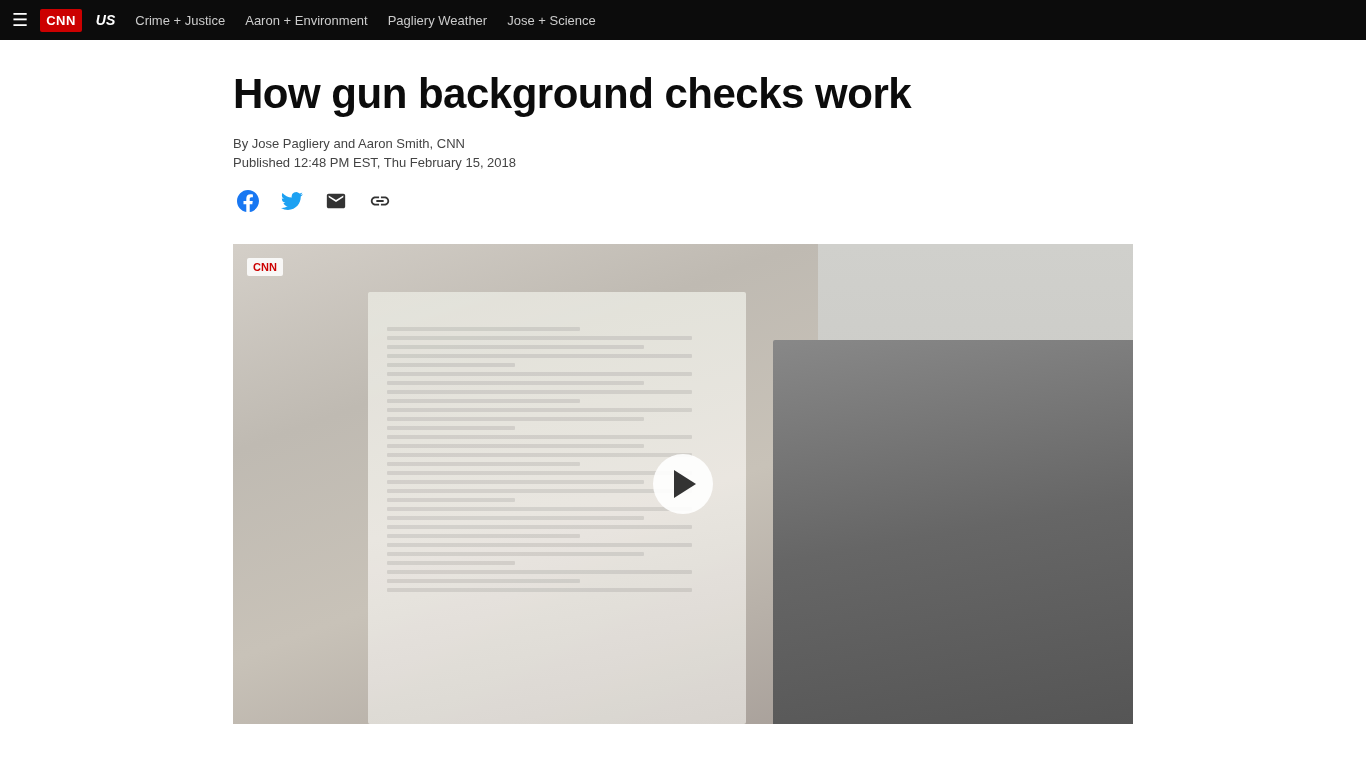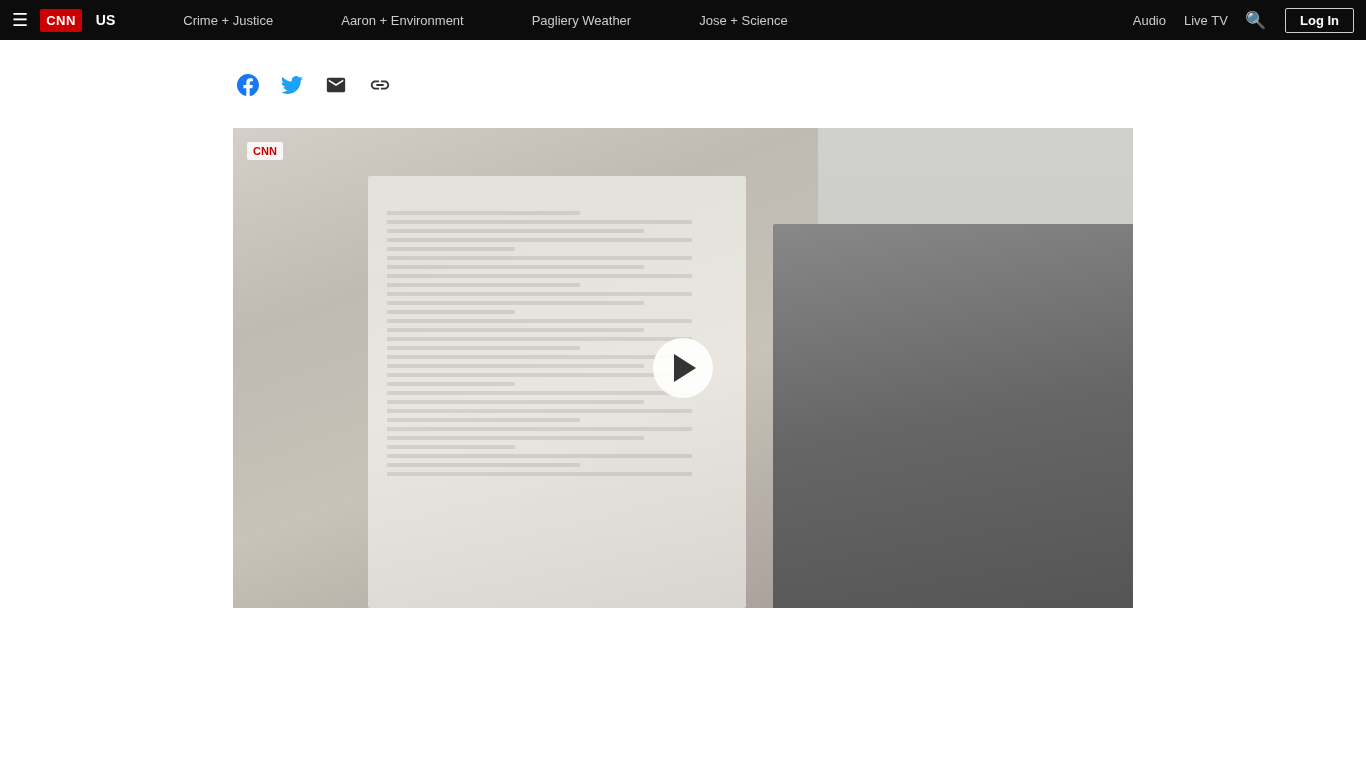--- a/index.html
+++ b/index.html
@@ -31,30 +31,30 @@
       margin-right: 14px;
       cursor: pointer;
     }
     .nav-us {
       color: #fff;
       font-size: 14px;
       font-weight: 600;
       margin-right: 20px;
       cursor: pointer;
       text-decoration: none;
+      font-style: italic;
     }
     .nav-link {
       color: #ccc;
       font-size: 13px;
       font-weight: 500;
       margin-right: 20px;
       cursor: pointer;
       white-space: nowrap;
       text-decoration: none;
-      margin-left: 48px;
     }
     .nav-right {
       margin-left: auto;
       display: flex;
       align-items: center;
       gap: 18px;
     }
     .nav-right-link {
       color: #ccc;
       font-size: 13px;
@@ -216,31 +216,26 @@
   <button class="hamburger-btn">
     <span>☰</span>
   </button>
   <span class="cnn-logo">CNN</span>
   <a class="nav-us">US</a>
   <a class="nav-link">Crime + Justice</a>
   <a class="nav-link">Aaron + Environment</a>
   <a class="nav-link">Pagliery Weather</a>
   <a class="nav-link">Jose + Science</a>
 
-  <div class="nav-right">
-    <a class="nav-right-link">Audio</a>
-    <a class="nav-right-link">Live TV</a>
-    <button class="search-icon-btn">
-      <span>🔍</span>
-    </button>
-    <button class="login-btn">Log In</button>
-  </div>
 </nav>
 
 <div class="article-container">
+  <h1 class="article-title">How gun background checks work</h1>
+  <p class="article-byline">By Jose Pagliery and Aaron Smith, CNN</p>
+  <p class="article-timestamp">Published 12:48 PM EST, Thu February 15, 2018</p>
 
   <div class="share-bar">
     <span class="share-icon facebook">
       <svg width="22" height="22" viewBox="0 0 24 24" fill="#1877f2" xmlns="http://www.w3.org/2000/svg">
         <path d="M24 12.073C24 5.405 18.627 0 12 0S0 5.405 0 12.073C0 18.1 4.388 23.094 10.125 24v-8.437H7.078v-3.49h3.047V9.41c0-3.025 1.792-4.697 4.533-4.697 1.312 0 2.686.236 2.686.236v2.97h-1.513c-1.491 0-1.956.93-1.956 1.883v2.25h3.328l-.532 3.49h-2.796V24C19.612 23.094 24 18.1 24 12.073z"></path>
       </svg>
     </span>
     <span class="share-icon twitter">
       <svg width="22" height="22" viewBox="0 0 24 24" fill="#1da1f2" xmlns="http://www.w3.org/2000/svg">
         <path d="M23.954 4.569a10 10 0 01-2.825.775 4.958 4.958 0 002.163-2.723 9.99 9.99 0 01-3.127 1.195 4.92 4.92 0 00-8.384 4.482C7.691 8.094 4.066 6.13 1.64 3.161a4.822 4.822 0 00-.666 2.475c0 1.71.87 3.213 2.188 4.096a4.904 4.904 0 01-2.228-.616v.061a4.923 4.923 0 003.946 4.827 4.996 4.996 0 01-2.212.085 4.937 4.937 0 004.604 3.417 9.868 9.868 0 01-6.102 2.105c-.39 0-.779-.023-1.17-.067a13.995 13.995 0 007.557 2.209c9.054 0 13.999-7.496 13.999-13.986 0-.209 0-.42-.015-.63a9.936 9.936 0 002.46-2.548l-.047-.02z"></path>

